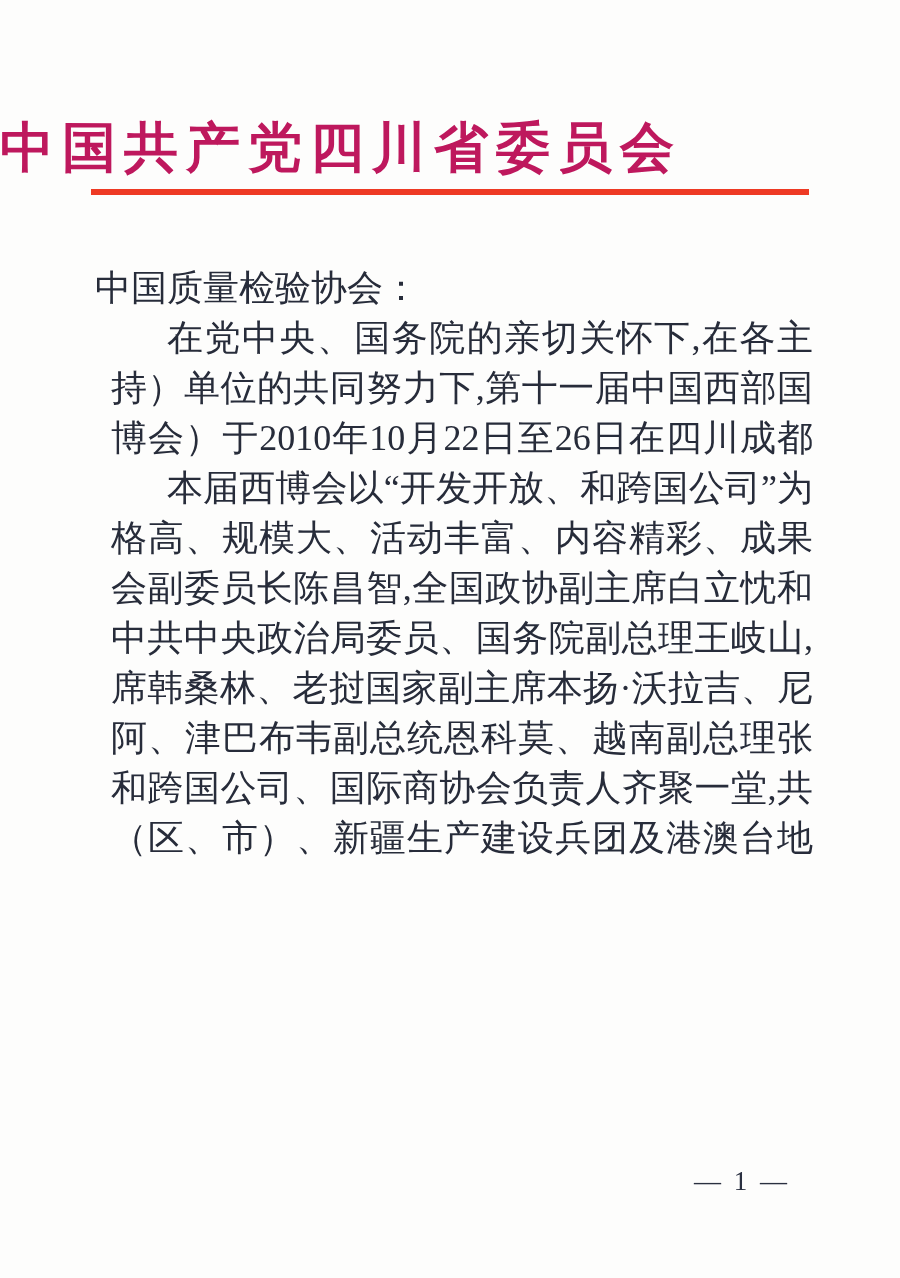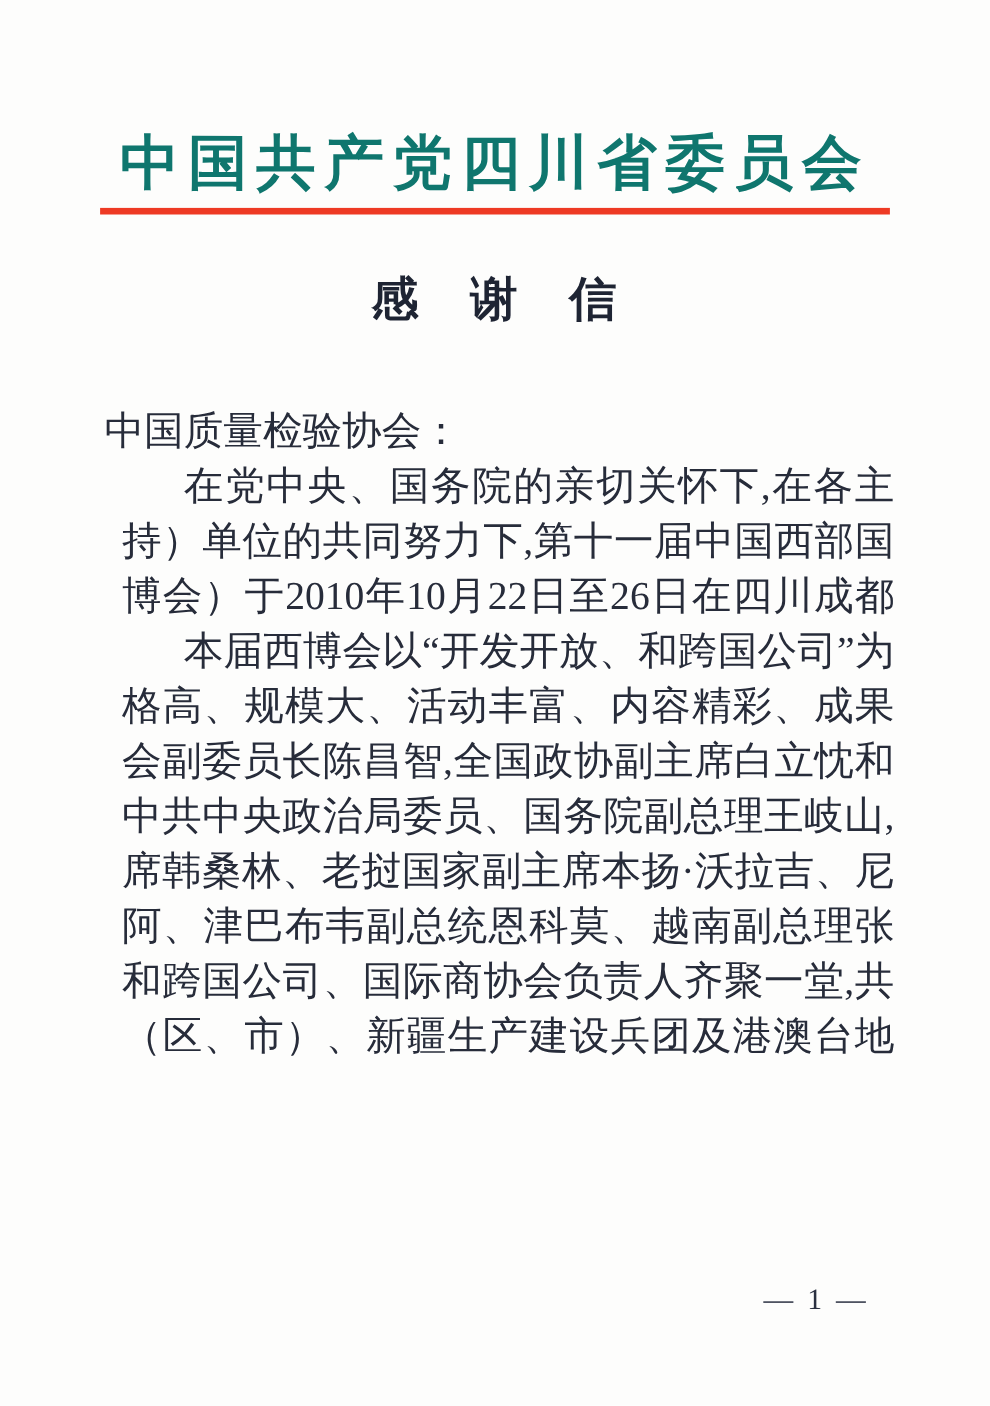--- a/index.html
+++ b/index.html
@@ -10,22 +10,22 @@
   .page {
     position: relative;
     width: 900px;
     height: 1278px;
     background: #fdfdfc;
     overflow: hidden;
     font-family: "Liberation Serif", "DejaVu Serif", serif;
   }
   .letterhead {
     padding-top: 112px;
-    text-align: center;
-    color: #0f766e;
+    text-align: left;
+    color: #be185d;
     font-weight: bold;
     font-size: 54px;
     line-height: 72px;
     letter-spacing: 8px;
     white-space: nowrap;
   }
   .letterhead-rule {
     width: 718px;
     height: 6px;
     background: #ee3a24;
@@ -74,21 +74,20 @@
 </style>
 </head>
 <body>
 
 <div class="page">
 
   <div class="letterhead">中国共产党四川省委员会</div>
 
   <div class="letterhead-rule"></div>
 
-  <div class="doc-title">感　谢　信</div>
 
   <div class="body-block">
     <div class="line">中国质量检验协会：</div>
     <div class="line fill indent">在党中央、国务院的亲切关怀下,在各主办（协办、支</div>
     <div class="line fill">持）单位的共同努力下,第十一届中国西部国际博览会（西</div>
     <div class="line fill">博会）于2010年10月22日至26日在四川成都成功举办。</div>
     <div class="line fill indent">本届西博会以“开发开放、和跨国公司”为主题,是一届规</div>
     <div class="line fill">格高、规模大、活动丰富、内容精彩、成果丰硕的经贸盛会。</div>
     <div class="line fill">会副委员长陈昌智,全国政协副主席白立忱和柬埔寨国会主</div>
     <div class="line fill">中共中央政治局委员、国务院副总理王岐山,全国人大常委</div>

